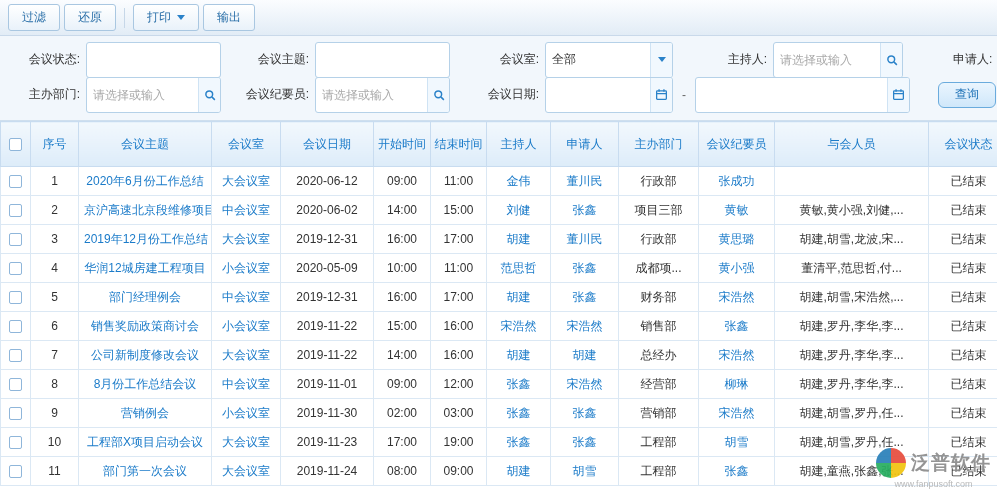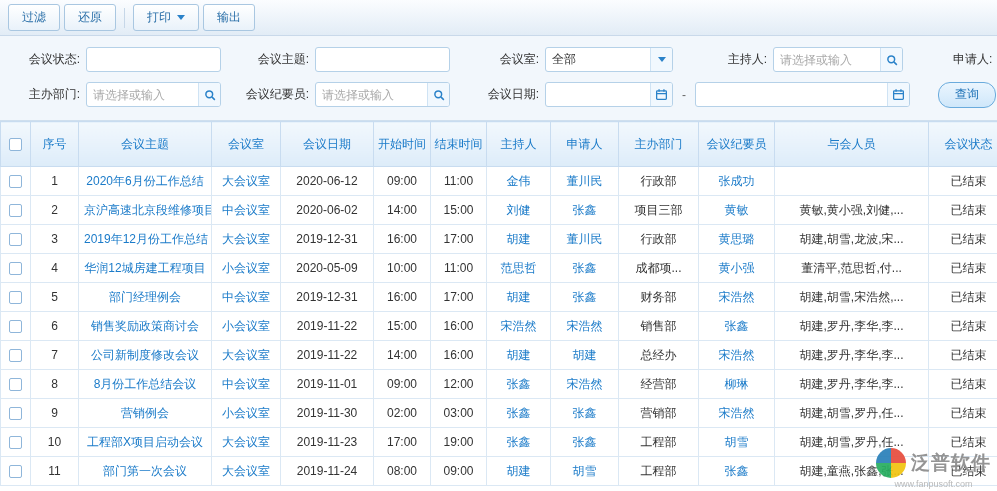--- a/index.html
+++ b/index.html
@@ -30,41 +30,41 @@
   }
   
   .filters {
     background: #f2f7fc; border-bottom: 1px solid #cfdfee;
     padding: 6px 0 8px 0;
   }
   .f-row { display: flex; align-items: center; height: 35px; }
   .f-label { text-align: right; padding-right: 6px; color: #333; white-space: nowrap; flex: none; }
   .w80 { width: 86px; } .w88 { width: 94px; } .w95 { width: 95px; } .w100 { width: 100px; }
   .control {
-    position: relative; height: 25px; background: #fff;
+    position: relative; height: 36px; background: #fff;
     border: 1px solid #b5d1e8; border-radius: 3px; flex: none;
     display: flex; align-items: center; overflow: hidden;
   }
   .control input {
     border: none; outline: none; height: 100%; width: 100%;
     padding: 0 6px; font-size: 12px; color: #333; background: transparent;
     font-family: inherit;
   }
   .control input::placeholder { color: #a9a9a9; }
   .zone {
     position: absolute; right: 0; top: 0; bottom: 0; width: 22px;
     background: #f1f8fe; border-left: 1px solid #cfe3f4;
     display: flex; align-items: center; justify-content: center; cursor: pointer;
   }
   .has-zone input, .has-zone .sel-text { padding-right: 26px; }
   .sel-text { padding-left: 6px; color: #333; }
   .dash { margin: 0 9px; color: #666; }
   .search-btn {
     margin-left: 28px; flex: none; cursor: pointer;
-    width: 58px; height: 26px; border-radius: 12px;
+    width: 58px; height: 26px; border-radius: 6px;
     border: 1px solid #6aabdd; color: #1a6fb5;
     background: linear-gradient(#eaf5fe, #cfe7fa);
     display: flex; align-items: center; justify-content: center; font-size: 12px;
   }
   
   #grid { table-layout: fixed; width: 1008px; border-collapse: collapse; }
   #grid th {
     background: linear-gradient(#f2f8fd, #ddecf9);
     color: #1b7bc9; font-weight: 400; text-align: center;
     border: 1px solid #c8dcf0; padding: 6px 3px; height: 45px;

